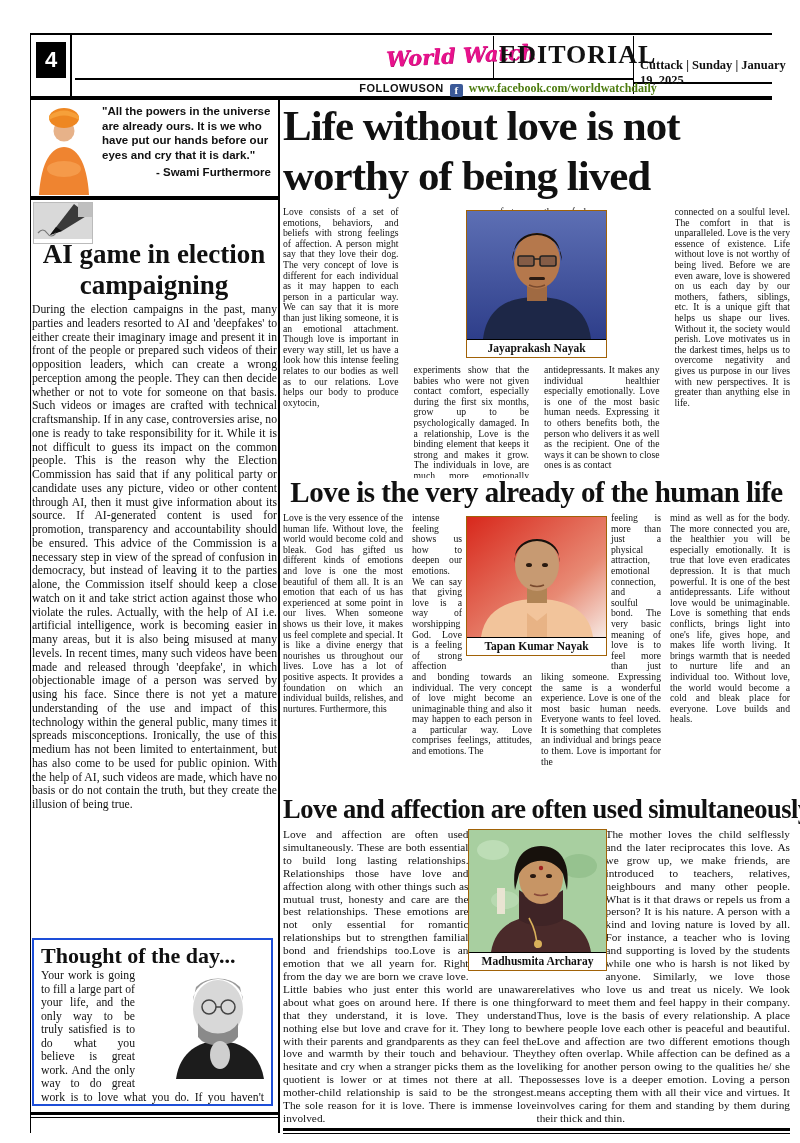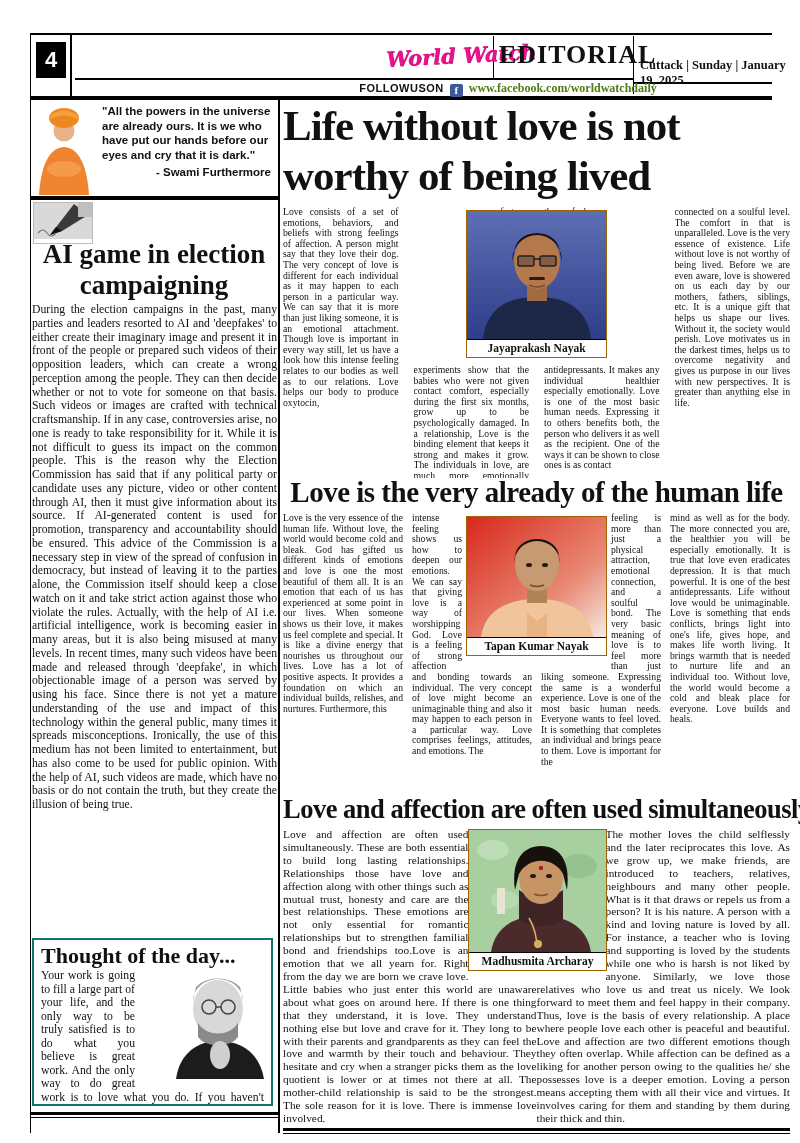--- a/index.html
+++ b/index.html
@@ -22,21 +22,21 @@
   
   .quote{position:absolute;left:102px;top:104px;width:173px;
          font:bold 11.5px "Liberation Sans",sans-serif;line-height:14.5px;}
   .quote-author{text-align:right;margin-top:3px;padding-right:4px;}
   .pen-label{position:absolute;left:98px;top:210px;font:bold 15.5px "Liberation Sans",sans-serif;
              border-bottom:2.5px solid #000;padding-bottom:2px;}
   .ed-headline{position:absolute;left:32px;top:239px;width:244px;text-align:center;
                font:bold 27px/31px "Liberation Serif",serif;}
   .ed-body{position:absolute;left:32px;top:303px;width:245px;height:633px;
            font-size:11.7px;line-height:13.75px;text-align:justify;overflow:hidden;}
-  .thought-box{position:absolute;left:32px;top:938px;width:241px;height:168px;border:2px solid #0f766e;
+  .thought-box{position:absolute;left:32px;top:938px;width:241px;height:168px;border:2px solid #1d4ed8;
                padding:3px 7px;box-sizing:border-box;overflow:hidden;}
   .thought-title{font:bold 22px "Liberation Serif",serif;}
   .thought-body{font-size:11.7px;line-height:13.5px;text-align:justify;}
   .jobs-wrap{float:right;margin:2px 0 2px 5px;}
   
   .h1{position:absolute;left:283px;top:101px;width:507px;text-align:left;
       font:bold 43px/50px "Liberation Serif",serif;letter-spacing:-1px;}
   .h2{position:absolute;left:283px;top:476px;width:507px;text-align:center;white-space:nowrap;
       font:bold 29px "Liberation Serif",serif;letter-spacing:-.5px;}
   .h3{position:absolute;left:283px;top:794px;width:507px;text-align:center;white-space:nowrap;

